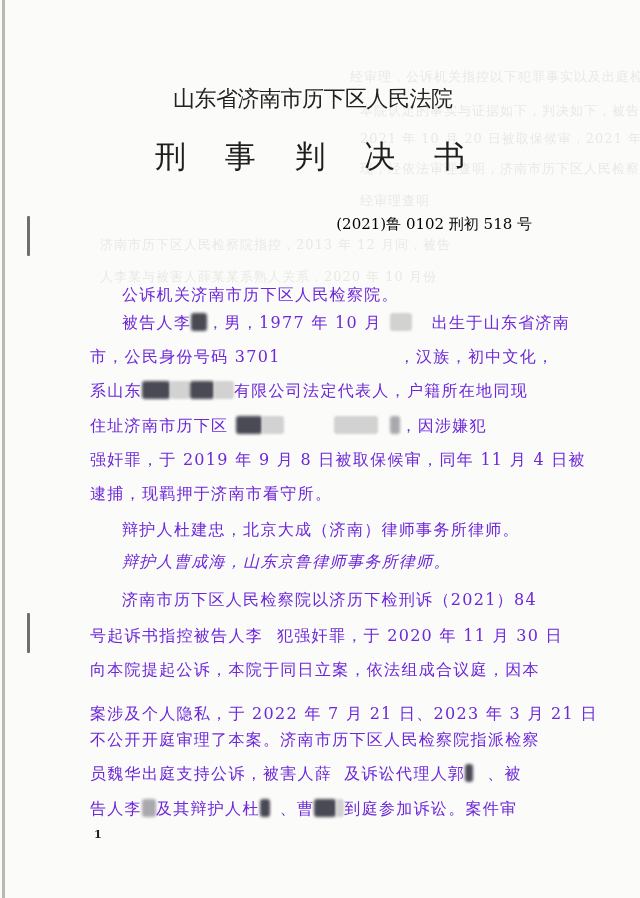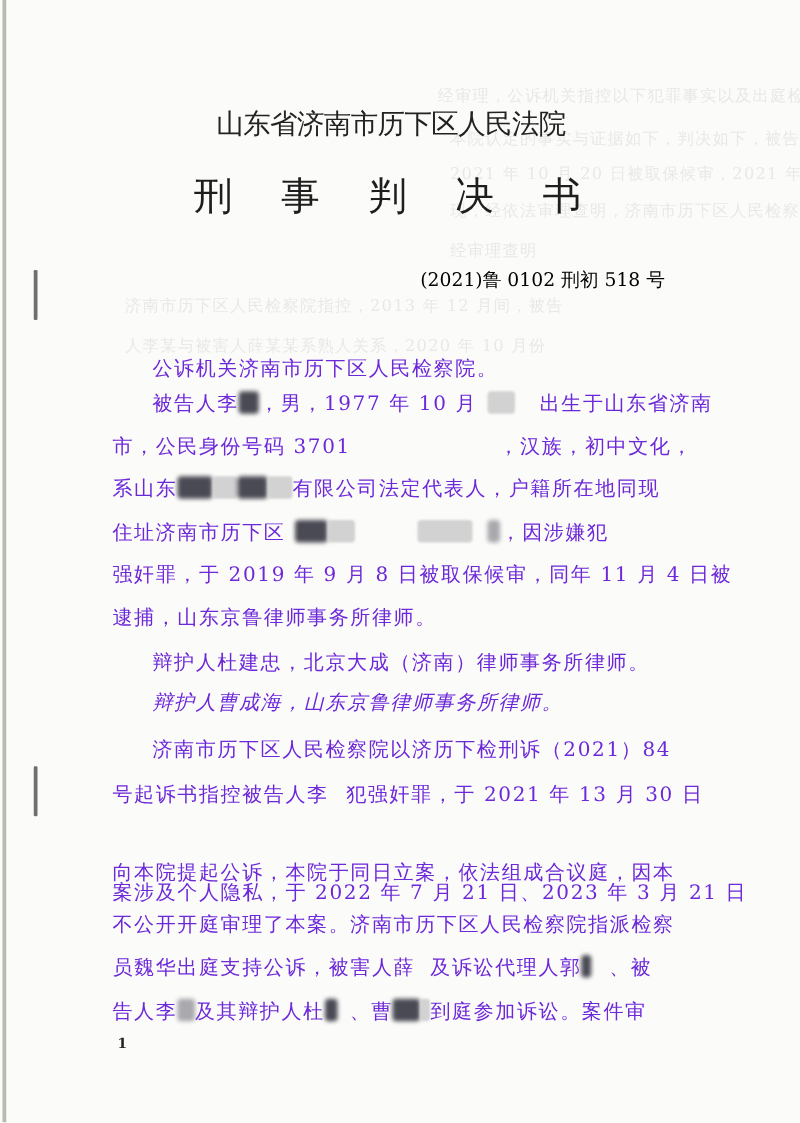--- a/index.html
+++ b/index.html
@@ -63,30 +63,30 @@
 
 <div class="line" style="top:381px;">
   <span>系山东</span><span class="redact r-dark" style="width:28px;"></span><span class="redact r-light" style="width:20px;"></span><span class="redact r-dark" style="width:24px;"></span><span class="redact r-light" style="width:20px;"></span><span>有限公司法定代表人，户籍所在地同现</span>
 </div>
 
 <div class="line" style="top:416px;">
   <span>住址济南市历下区</span><span class="gap" style="width:8px"></span><span class="redact r-dark" style="width:26px;"></span><span class="redact r-light" style="width:22px;"></span><span class="gap" style="width:50px"></span><span class="redact r-light" style="width:44px;"></span><span class="gap" style="width:12px"></span><span class="redact r-mid" style="width:10px;"></span><span>，因涉嫌犯</span>
 </div>
 
 <div class="line" style="top:450px;">强奸罪，于 2019 年 9 月 8 日被取保候审，同年 11 月 4 日被</div>
-<div class="line" style="top:484px;">逮捕，山东京鲁律师事务所律师。</div>
+<div class="line" style="top:484px;">逮捕，现羁押于济南市看守所。</div>
 <div class="line indent" style="top:520px;">辩护人杜建忠，北京大成（济南）律师事务所律师。</div>
 <div class="line indent" style="top:552px;font-style:italic;">辩护人曹成海，山东京鲁律师事务所律师。</div>
 <div class="line indent" style="top:590px;">济南市历下区人民检察院以济历下检刑诉（2021）84</div>
 
 <div class="line" style="top:626px;">
-  <span>号起诉书指控被告人李</span><span class="gap" style="width:14px"></span><span>犯强奸罪，于 2021 年 13 月 30 日</span>
+  <span>号起诉书指控被告人李</span><span class="gap" style="width:14px"></span><span>犯强奸罪，于 2020 年 11 月 30 日</span>
 </div>
 
-<div class="line" style="top:688px;">向本院提起公诉，本院于同日立案，依法组成合议庭，因本</div>
+<div class="line" style="top:660px;">向本院提起公诉，本院于同日立案，依法组成合议庭，因本</div>
 <div class="line" style="top:704px;">案涉及个人隐私，于 2022 年 7 月 21 日、2023 年 3 月 21 日</div>
 <div class="line" style="top:730px;">不公开开庭审理了本案。济南市历下区人民检察院指派检察</div>
 
 <div class="line" style="top:764px;">
   <span>员魏华出庭支持公诉，被害人薛</span><span class="gap" style="width:12px"></span><span>及诉讼代理人郭</span><span class="redact r-dark" style="width:8px;"></span><span class="gap" style="width:14px"></span><span>、被</span>
 </div>
 
 <div class="line" style="top:799px;">
   <span>告人李</span><span class="redact r-mid" style="width:14px;"></span><span>及其辩护人杜</span><span class="redact r-dark" style="width:10px;"></span><span class="gap" style="width:10px"></span><span>、曹</span><span class="redact r-dark" style="width:22px;"></span><span class="redact r-light" style="width:8px;"></span><span>到庭参加诉讼。案件审</span>
 </div>

